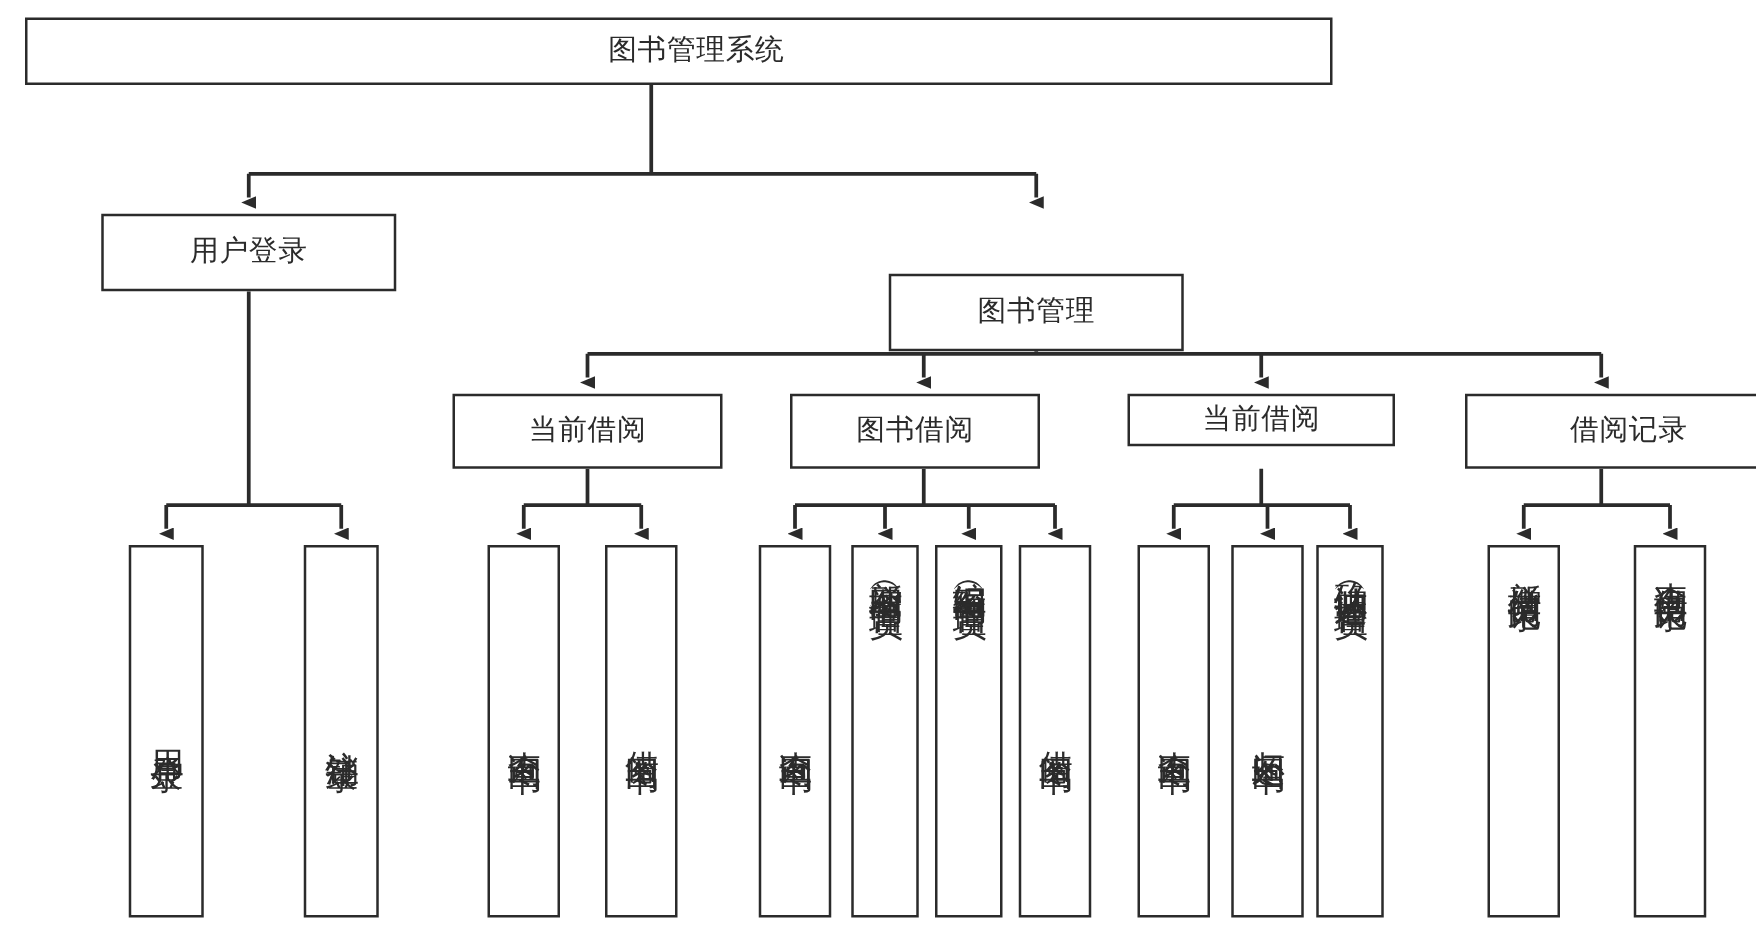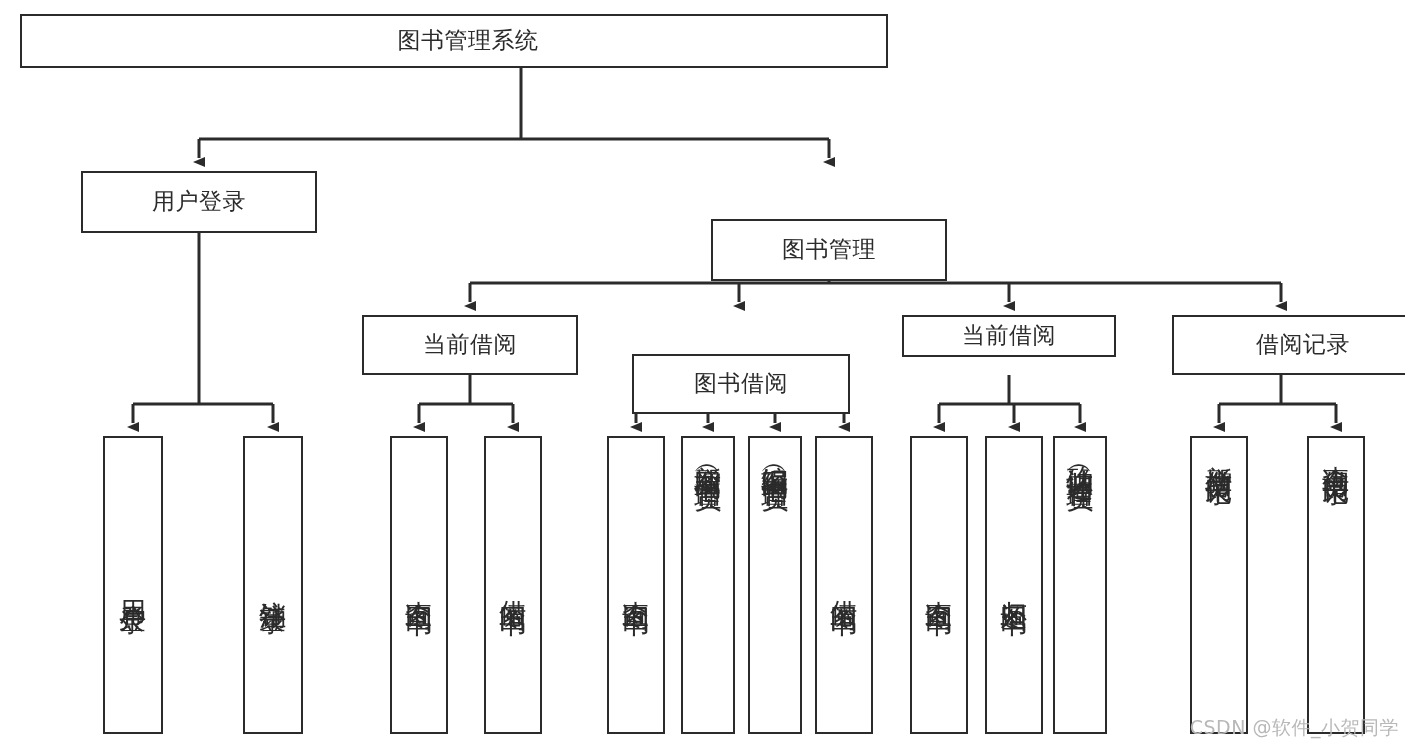--- a/index.html
+++ b/index.html
@@ -114,33 +114,33 @@
         <path d="M1014,404 L1014,423" marker-end="url(#arrow)" stroke-linecap="butt"></path>
         <path d="M1080,404 L1080,423" marker-end="url(#arrow)" stroke-linecap="butt"></path>
         <path d="M1281,375 L1281,404" stroke-linecap="butt"></path>
         <path d="M1219,404 L1336,404" stroke-linecap="butt"></path>
         <path d="M1219,404 L1219,423" marker-end="url(#arrow)" stroke-linecap="butt"></path>
         <path d="M1336,404 L1336,423" marker-end="url(#arrow)" stroke-linecap="butt"></path>
       </g>
   </svg>
 
   <div id="nodes">
-      <div class="node horiz" style="left: 20px; top: 14px; width: 868px; height: 54px; padding-left: 28px;">
+      <div class="node horiz" style="left: 20px; top: 14px; width: 1046px; height: 54px; padding-left: 28px;">
         <span class="label">图书管理系统</span>
       </div>
       <div class="node horiz" style="left: 81px; top: 171px; width: 236px; height: 62px;">
         <span class="label">用户登录</span>
       </div>
       <div class="node horiz" style="left: 711px; top: 171px; width: 236px; height: 62px; margin-top: 48px;">
         <span class="label">图书管理</span>
       </div>
       <div class="node horiz" style="left: 362px; top: 315px; width: 216px; height: 60px;">
         <span class="label">当前借阅</span>
       </div>
-      <div class="node horiz" style="left: 632px; top: 315px; width: 218px; height: 60px; margin-top: 39px;">
+      <div class="node horiz" style="left: 632px; top: 315px; width: 200px; height: 60px;">
         <span class="label">图书借阅</span>
       </div>
       <div class="node horiz" style="left: 902px; top: 315px; width: 214px; height: 42px;">
         <span class="label">当前借阅</span>
       </div>
       <div class="node horiz" style="left: 1172px; top: 315px; width: 262px; height: 60px;">
         <span class="label">借阅记录</span>
       </div>
       <div class="node vert mid" style="left: 103px; top: 436px; width: 60px; height: 298px;">
         <span class="label">用户登录</span>
@@ -176,14 +176,13 @@
         <span class="label">确认归还（管理员）</span>
       </div>
       <div class="node vert" style="left: 1190px; top: 436px; width: 58px; height: 298px;">
         <span class="label">新增借阅记录</span>
       </div>
       <div class="node vert" style="left: 1307px; top: 436px; width: 58px; height: 298px;">
         <span class="label">查询借阅记录</span>
       </div>
     </div>
 
-  <div id="watermark">CSDN @软件_小贺同学</div>
 </div>
 
 </body></html>

